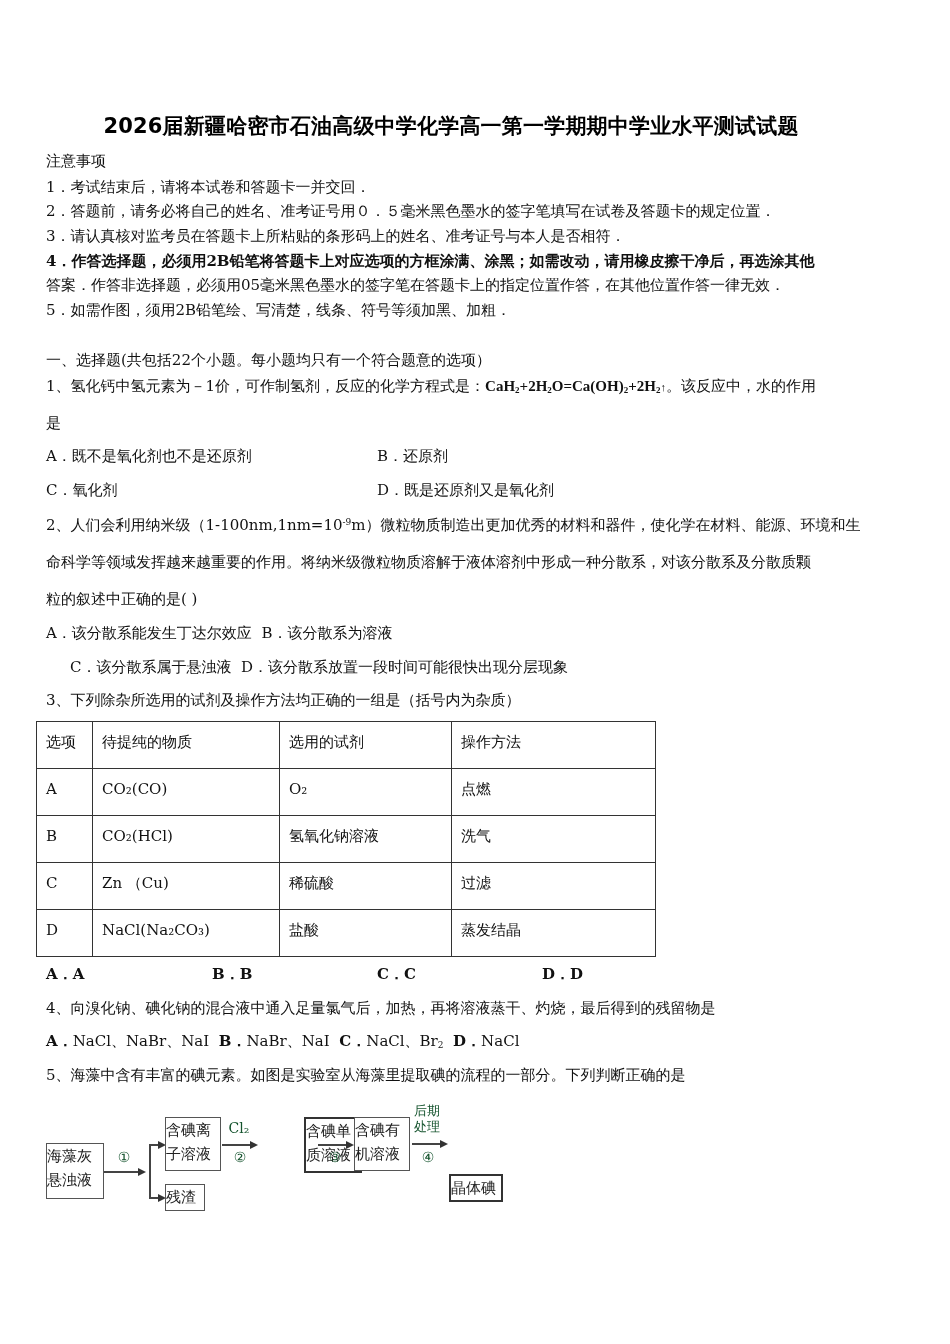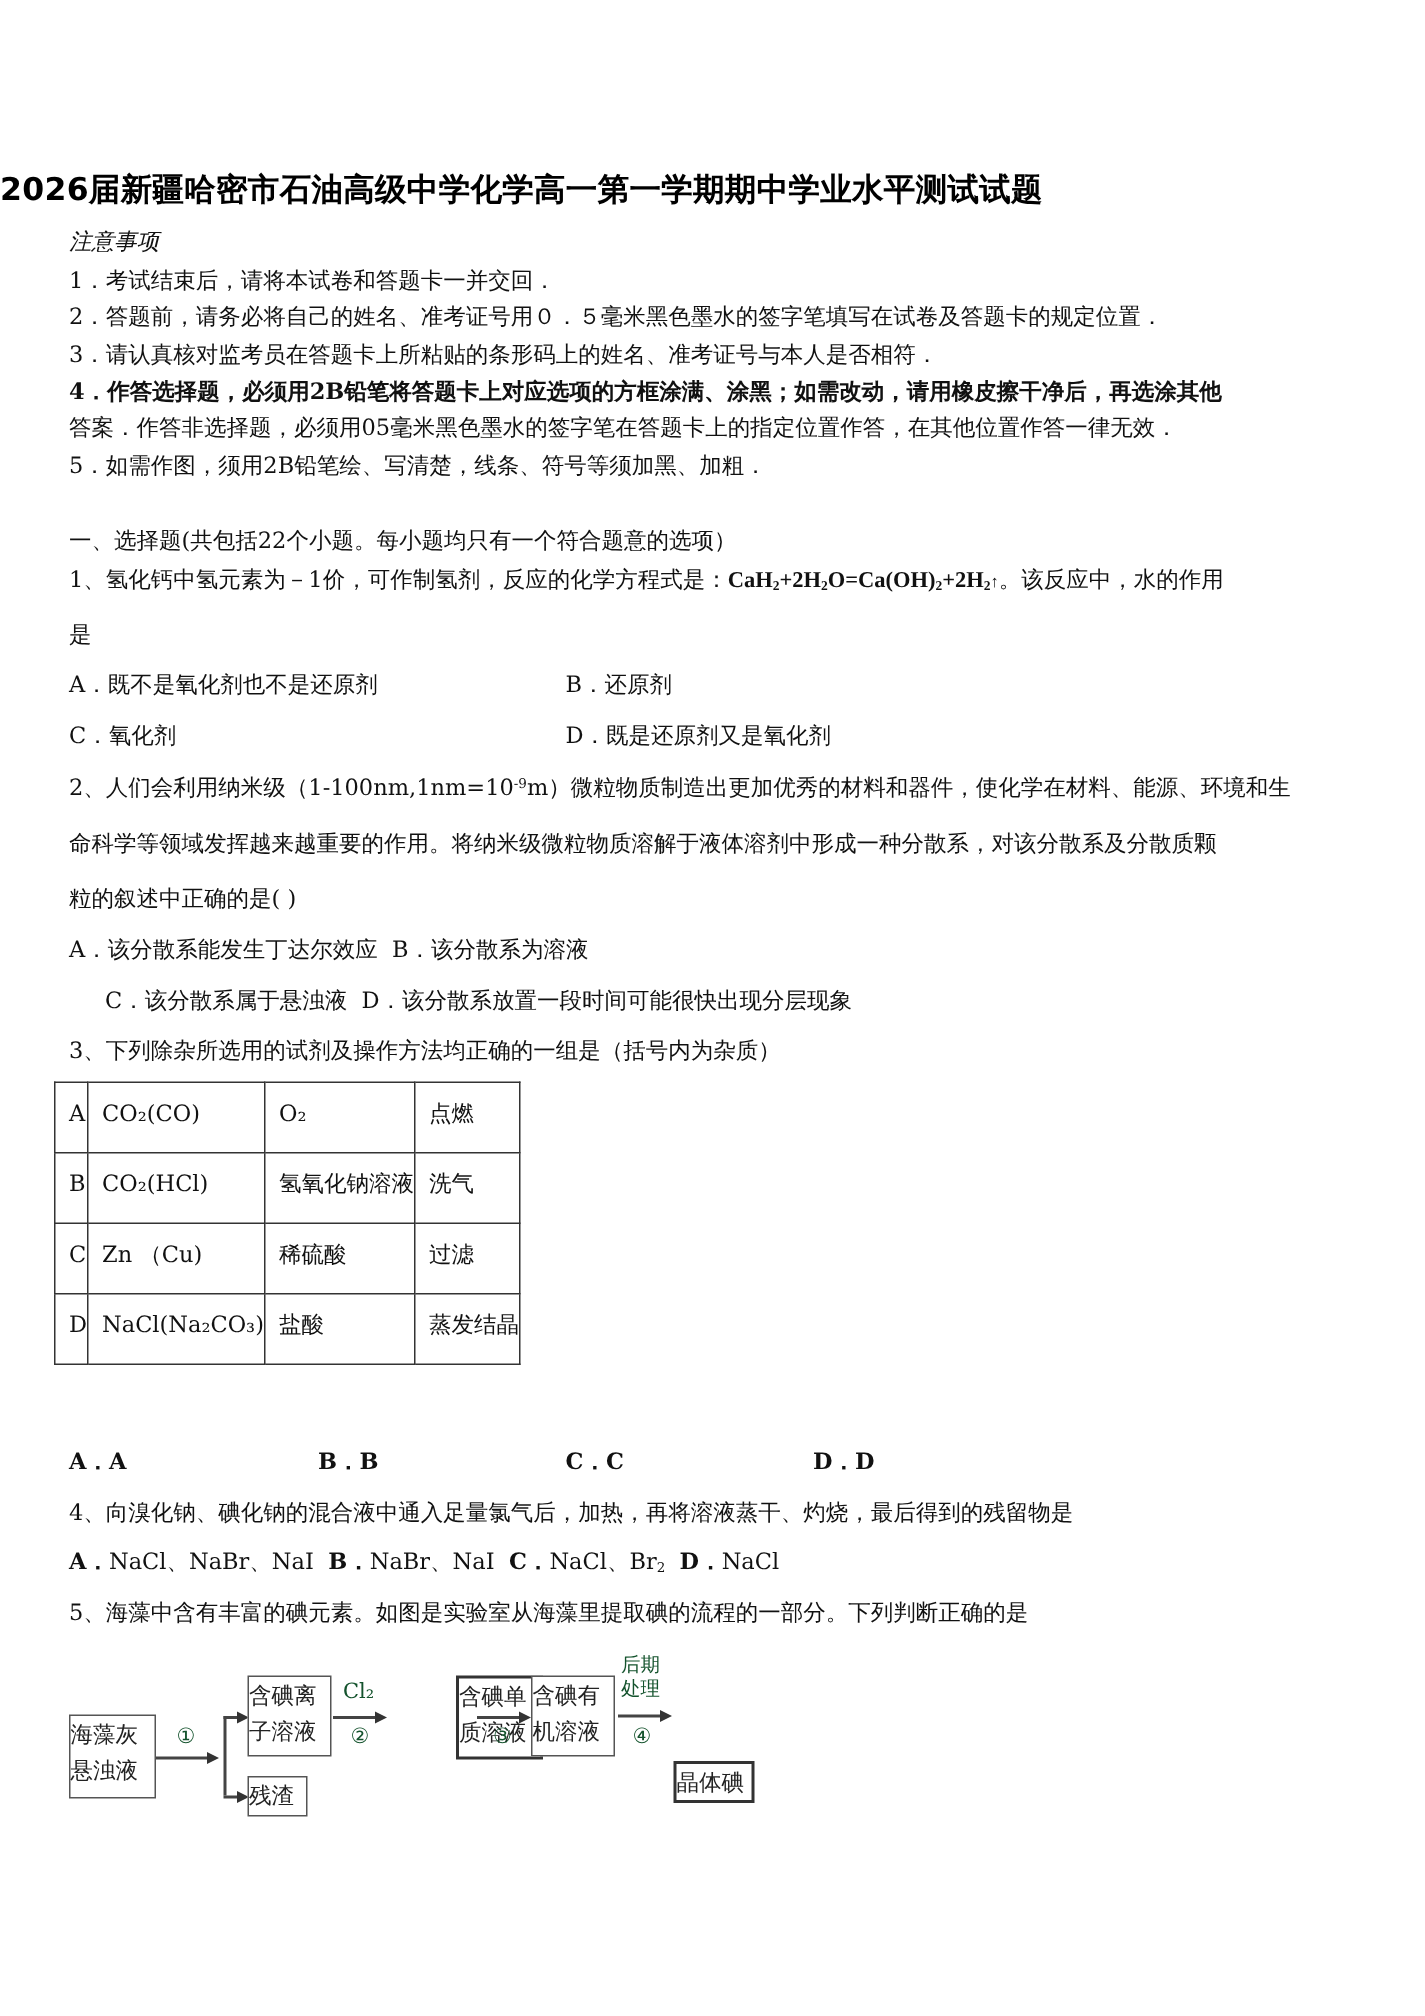--- a/index.html
+++ b/index.html
@@ -1,19 +1,19 @@
 <!DOCTYPE html>
 <html><head>
 <meta charset="utf-8">
 <style>
   html, body { margin:0; padding:0; background:#ffffff; }
   body { width:950px; height:1344px; position:relative; overflow:hidden; color:#111;
          font-family:"DejaVu Serif", serif; }
   .abs { position:absolute; white-space:nowrap; }
-  .title { left:0; width:902px; top:112px; text-align:left; font-family:"DejaVu Sans", sans-serif;
+  .title { left:0; width:902px; top:112px; text-align:center; font-family:"DejaVu Sans", sans-serif;
            font-weight:bold; font-size:21px; letter-spacing:0.2px; color:#000; }
   .line { font-size:15px; line-height:20px; left:46px; }
   .bold { font-weight:bold; }
   sub { font-size:9px; vertical-align:-2px; line-height:0; }
   sup { font-size:9px; vertical-align:5px; line-height:0; }
 
   table.opts { position:absolute; left:36px; top:721px; border-collapse:collapse;
                font-size:15px; }
   table.opts td { border:1.5px solid #333; height:46px; padding:0 0 0 9px; vertical-align:top; }
   table.opts td span { display:block; padding-top:11px; }
@@ -23,21 +23,21 @@
   .fbox.thick { border:2px solid #333; }
   .fline { position:absolute; background:#444; }
   .arrowhead { position:absolute; width:0; height:0; border-top:4px solid transparent; border-bottom:4px solid transparent; border-left:8px solid #333; }
   .flabel { position:absolute; font-size:14px; color:#14532d; text-align:center; }
 </style>
 </head>
 <body>
 
 <div class="abs title">2026届新疆哈密市石油高级中学化学高一第一学期期中学业水平测试试题</div>
 
-<div class="abs line" style="top:151px;font-style:italic;">注意事项</div>
+<div class="abs line" style="top:151px;">注意事项</div>
 <div class="abs line" style="top:177px;">1．考试结束后，请将本试卷和答题卡一并交回．</div>
 <div class="abs line" style="top:201px;">2．答题前，请务必将自己的姓名、准考证号用０．５毫米黑色墨水的签字笔填写在试卷及答题卡的规定位置．</div>
 <div class="abs line" style="top:226px;">3．请认真核对监考员在答题卡上所粘贴的条形码上的姓名、准考证号与本人是否相符．</div>
 <div class="abs line" style="top:251px;font-weight:bold;">4．作答选择题，必须用2B铅笔将答题卡上对应选项的方框涂满、涂黑；如需改动，请用橡皮擦干净后，再选涂其他</div>
 <div class="abs line" style="top:275px;">答案．作答非选择题，必须用05毫米黑色墨水的签字笔在答题卡上的指定位置作答，在其他位置作答一律无效．</div>
 <div class="abs line" style="top:300px;">5．如需作图，须用2B铅笔绘、写清楚，线条、符号等须加黑、加粗．</div>
 
 <div class="abs line" style="top:350px;">一、选择题(共包括22个小题。每小题均只有一个符合题意的选项）</div>
 
 <div class="abs line" style="top:376px;">
@@ -58,20 +58,34 @@
   <span>A．该分散系能发生丁达尔效应</span>&nbsp;&nbsp;<span>B．该分散系为溶液</span>
 </div>
 <div class="abs line" style="top:657px;margin-left:24px;">
   <span>C．该分散系属于悬浊液</span>&nbsp;&nbsp;<span>D．该分散系放置一段时间可能很快出现分层现象</span>
 </div>
 
 <div class="abs line" style="top:690px;">3、下列除杂所选用的试剂及操作方法均正确的一组是（括号内为杂质）</div>
 
 <table class="opts">
   <tbody>
+      <tr>
+    <td style="width:46px;">
+          <span>选项</span>
+        </td>
+    <td style="width:177px;">
+          <span>待提纯的物质</span>
+        </td>
+    <td style="width:162px;">
+          <span>选用的试剂</span>
+        </td>
+    <td style="width:194px;">
+          <span>操作方法</span>
+        </td>
+  </tr>
   <tr>
     <td>
           <span>A</span>
         </td>
     <td>
           <span>CO₂(CO)</span>
         </td>
     <td>
           <span>O₂</span>
         </td>

